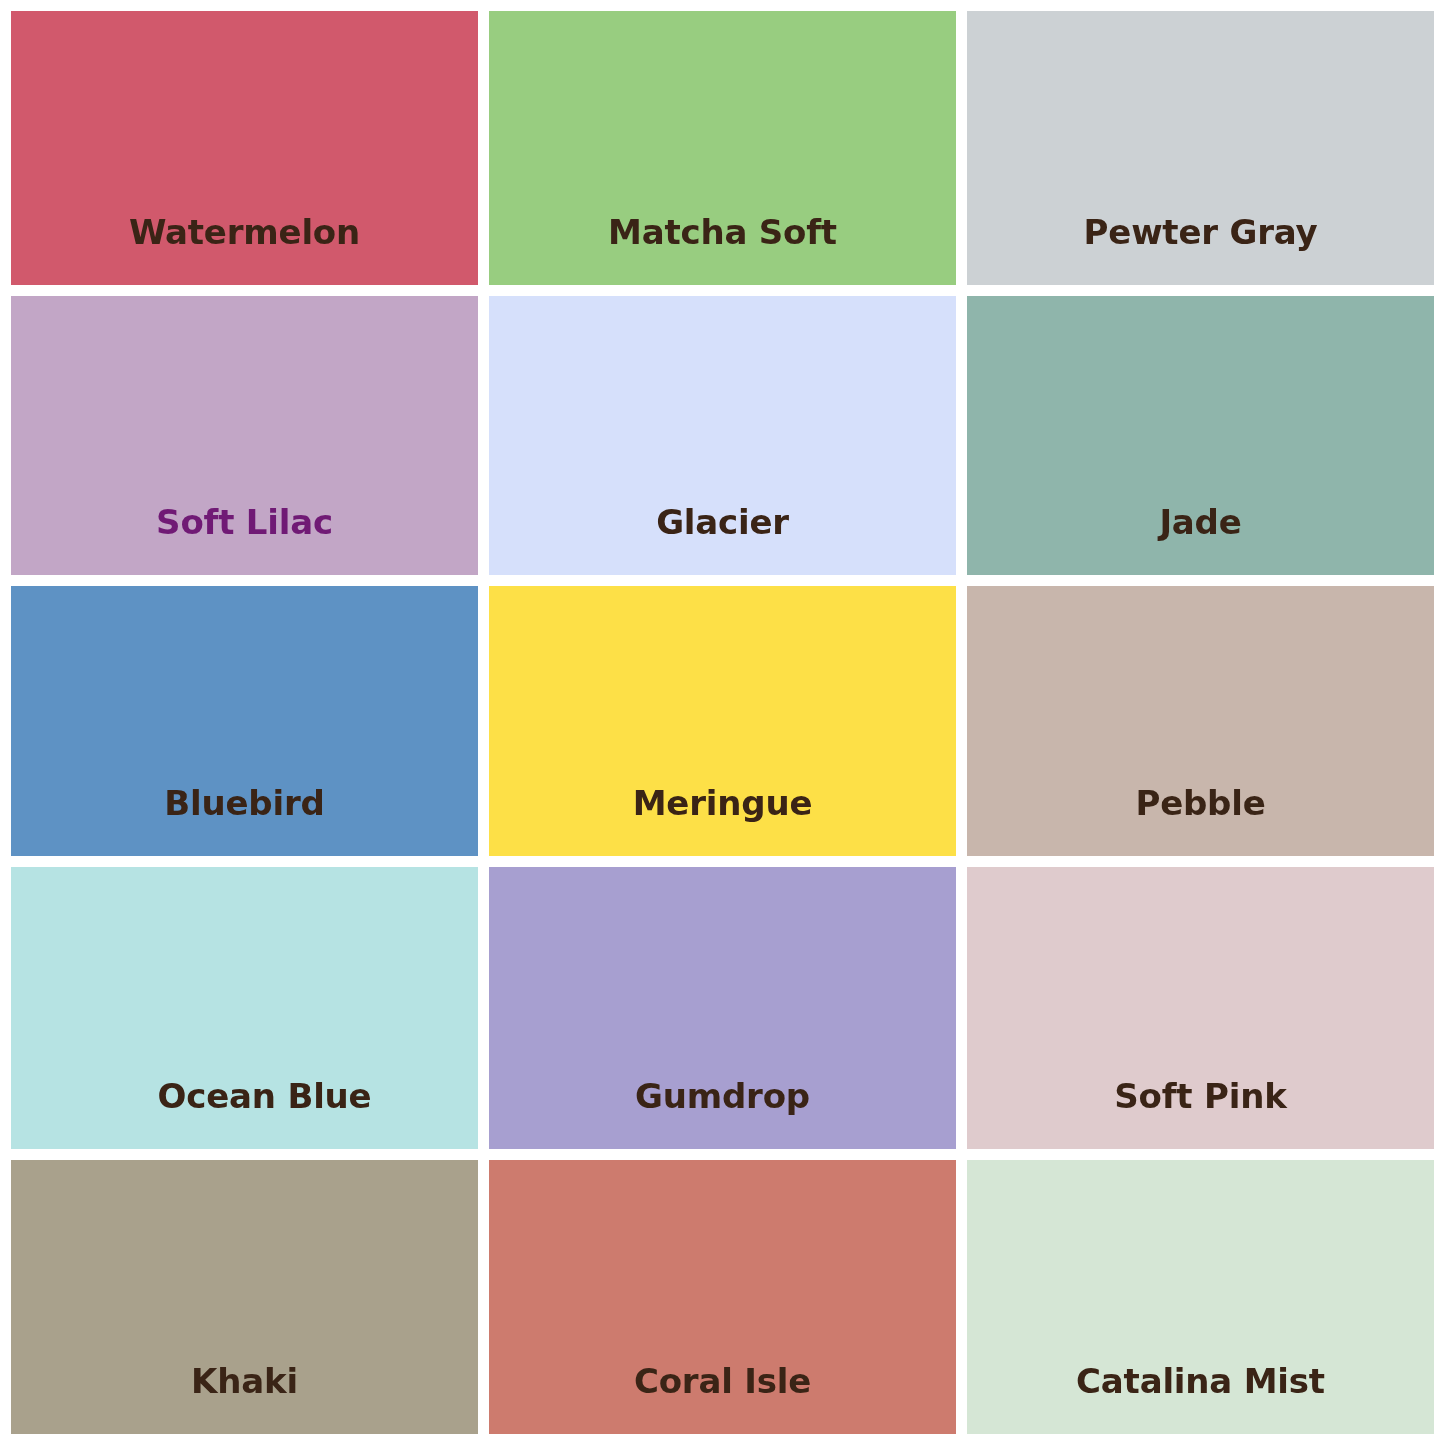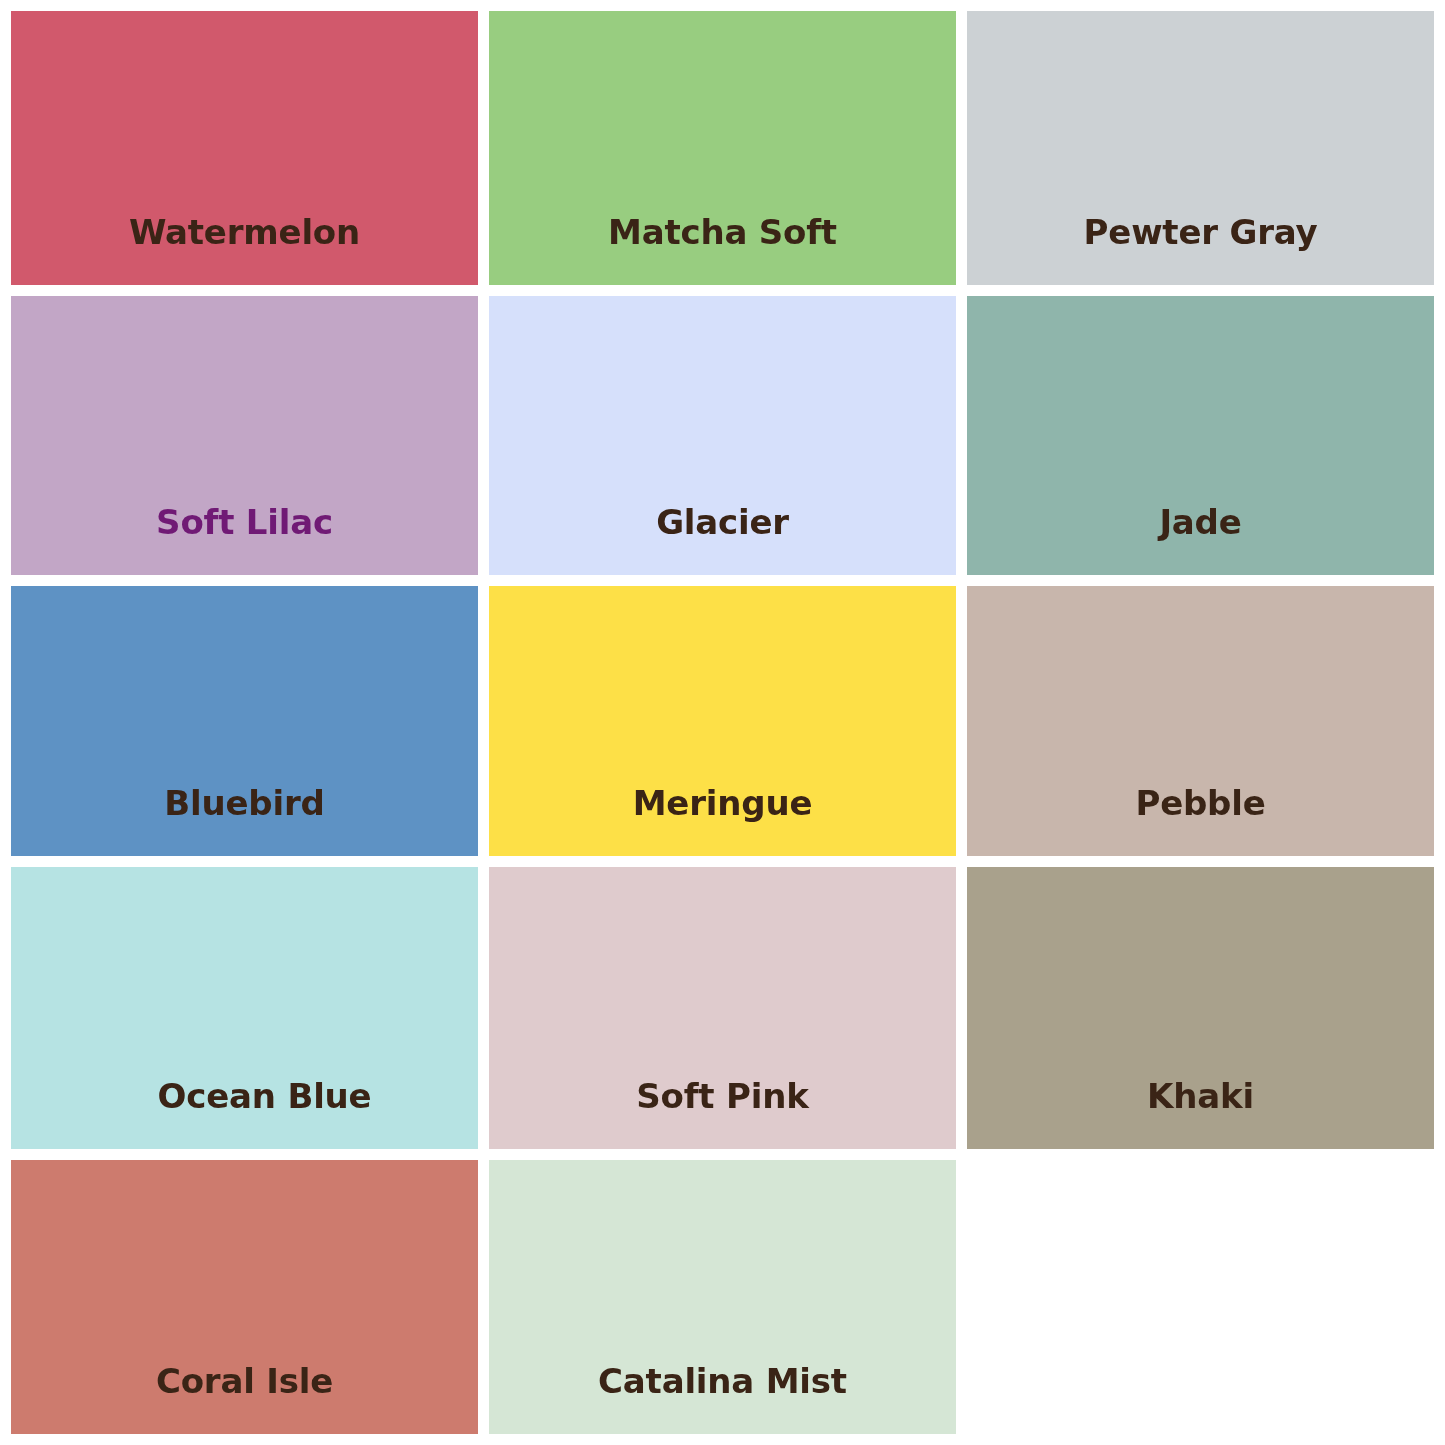--- a/index.html
+++ b/index.html
@@ -74,20 +74,23 @@
     </div>
     <div class="swatch" style="background-color: #fde047;">
       <span class="swatch-label" style="color: rgb(58, 36, 22);">Meringue</span>
     </div>
     <div class="swatch" style="background-color: rgb(200, 182, 172);">
       <span class="swatch-label" style="color: rgb(58, 36, 22);">Pebble</span>
     </div>
     <div class="swatch" style="background-color: rgb(182, 227, 227);">
       <span class="swatch-label" style="color: rgb(58, 36, 22); margin-left: 40px;">Ocean Blue</span>
     </div>
+    <div class="swatch" style="background-color: rgb(167, 159, 208);">
+      <span class="swatch-label" style="color: rgb(58, 36, 22);">Gumdrop</span>
+    </div>
     <div class="swatch" style="background-color: rgb(223, 203, 205);">
       <span class="swatch-label" style="color: rgb(58, 36, 22);">Soft Pink</span>
     </div>
     <div class="swatch" style="background-color: rgb(169, 161, 140);">
       <span class="swatch-label" style="color: rgb(58, 36, 22);">Khaki</span>
     </div>
     <div class="swatch" style="background-color: rgb(205, 123, 110);">
       <span class="swatch-label" style="color: rgb(58, 36, 22);">Coral Isle</span>
     </div>
     <div class="swatch" style="background-color: rgb(213, 230, 213);">

